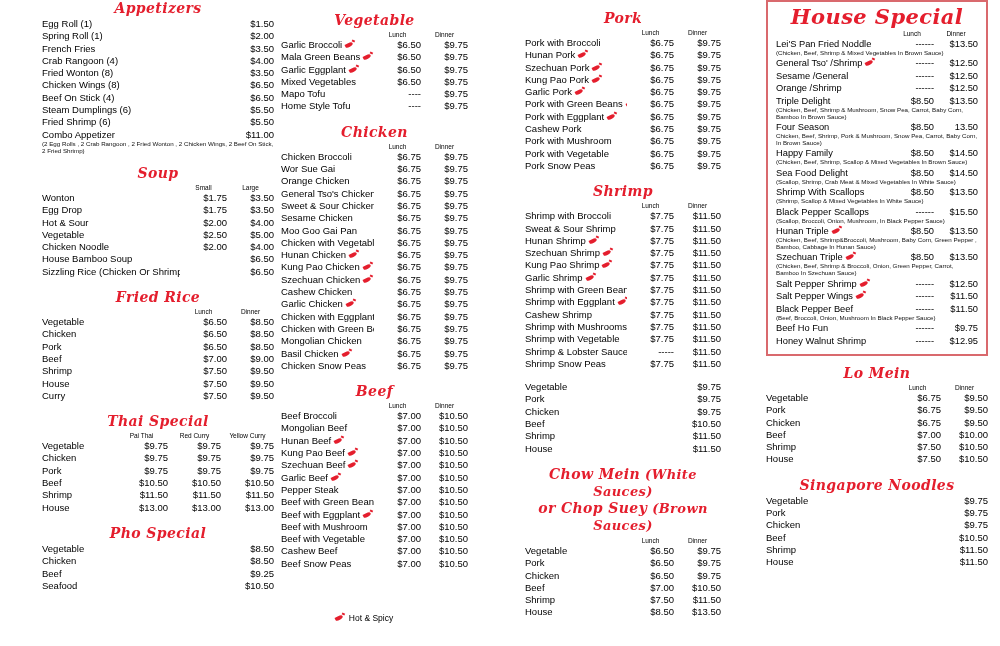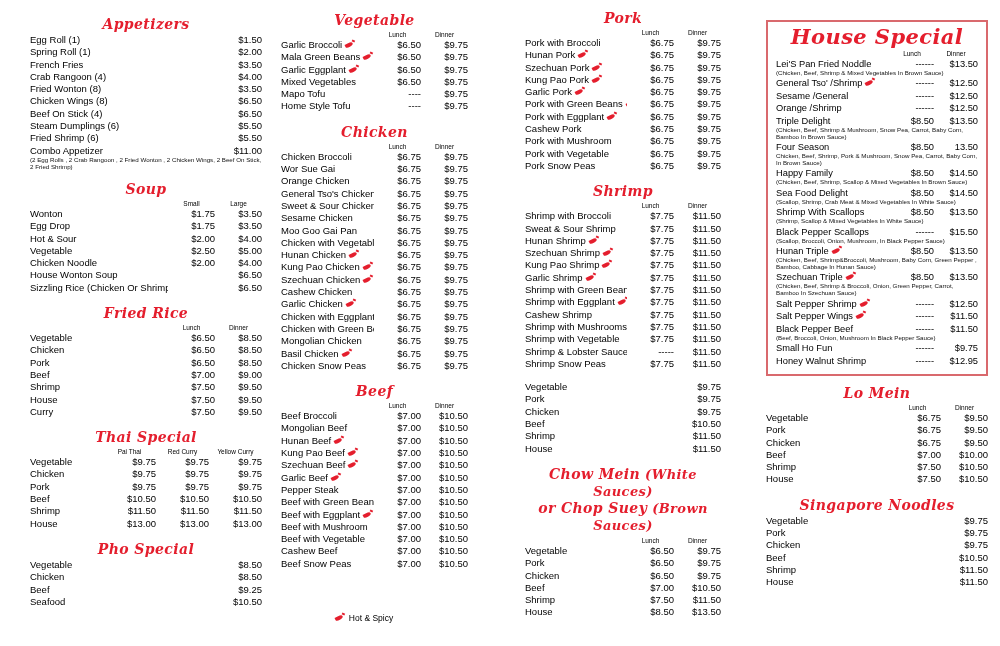--- a/index.html
+++ b/index.html
@@ -2,24 +2,24 @@
 <html style="--red: #e41e2d; --box: #d9696d;"><head>
 <meta charset="utf-8">
 <style>
   :root{ --red:#e41e2d; --box:#d9696d; }
   html,body{margin:0;padding:0;}
   body{
     width:1000px;height:646px;position:relative;background:#ffffff;
     font-family:"Liberation Sans",sans-serif;color:#000;overflow:hidden;
   }
   .col{position:absolute;top:0;}
-  #col1{left:30px;width:232px;padding-top:16px;}
+  #col1{left:42px;width:232px;}
   #col2{left:281px;width:187px;padding-top:12px;}
   #col3{left:525px;width:196px;padding-top:10px;}
-  #col4{left:766px;width:222px;padding-top:20px;}
+  #col4{left:766px;width:222px;padding-top:0;}
 
   .section{margin-bottom:11px;}
   .sec-title{
     font-family:"DejaVu Serif",serif;font-style:italic;font-weight:bold;
     color:var(--red);text-align:center;font-size:14px;line-height:16px;
     margin-bottom:2px;letter-spacing:.4px;
   }
   .title-line{display:block;}
   .small-sub{font-size:13px;}
   .big-title{font-size:21px;line-height:24px;margin-bottom:0;}
@@ -129,21 +129,21 @@
         <span class="nm">Vegetable</span>
         <span class="pc">$2.50</span>
         <span class="pc">$5.00</span>
       </div>
       <div class="row">
         <span class="nm">Chicken Noodle</span>
         <span class="pc">$2.00</span>
         <span class="pc">$4.00</span>
       </div>
       <div class="row">
-        <span class="nm">House Wonton Soup</span>
+        <span class="nm">House Bamboo Soup</span>
         <span class="pc"></span>
         <span class="pc">$6.50</span>
       </div>
       <div class="row">
         <span class="nm">Sizzling Rice (Chicken Or Shrimp)</span>
         <span class="pc"></span>
         <span class="pc">$6.50</span>
       </div>
     </div>
     <div class="section">
@@ -767,21 +767,21 @@
           <span class="pc">------</span>
           <span class="pc">$11.50</span>
         </div>
         <div class="row">
           <span class="nm">Black Pepper Beef</span>
           <span class="pc">------</span>
           <span class="pc">$11.50</span>
         </div>
         <div class="desc">(Beef, Broccoli, Onion, Mushroom In Black Pepper Sauce)</div>
         <div class="row">
-          <span class="nm">Small Ho Fun</span>
+          <span class="nm">Beef Ho Fun</span>
           <span class="pc">------</span>
           <span class="pc">$9.75</span>
         </div>
         <div class="row">
           <span class="nm">Honey Walnut Shrimp</span>
           <span class="pc">------</span>
           <span class="pc">$12.95</span>
         </div>
       </div>
     </div>

